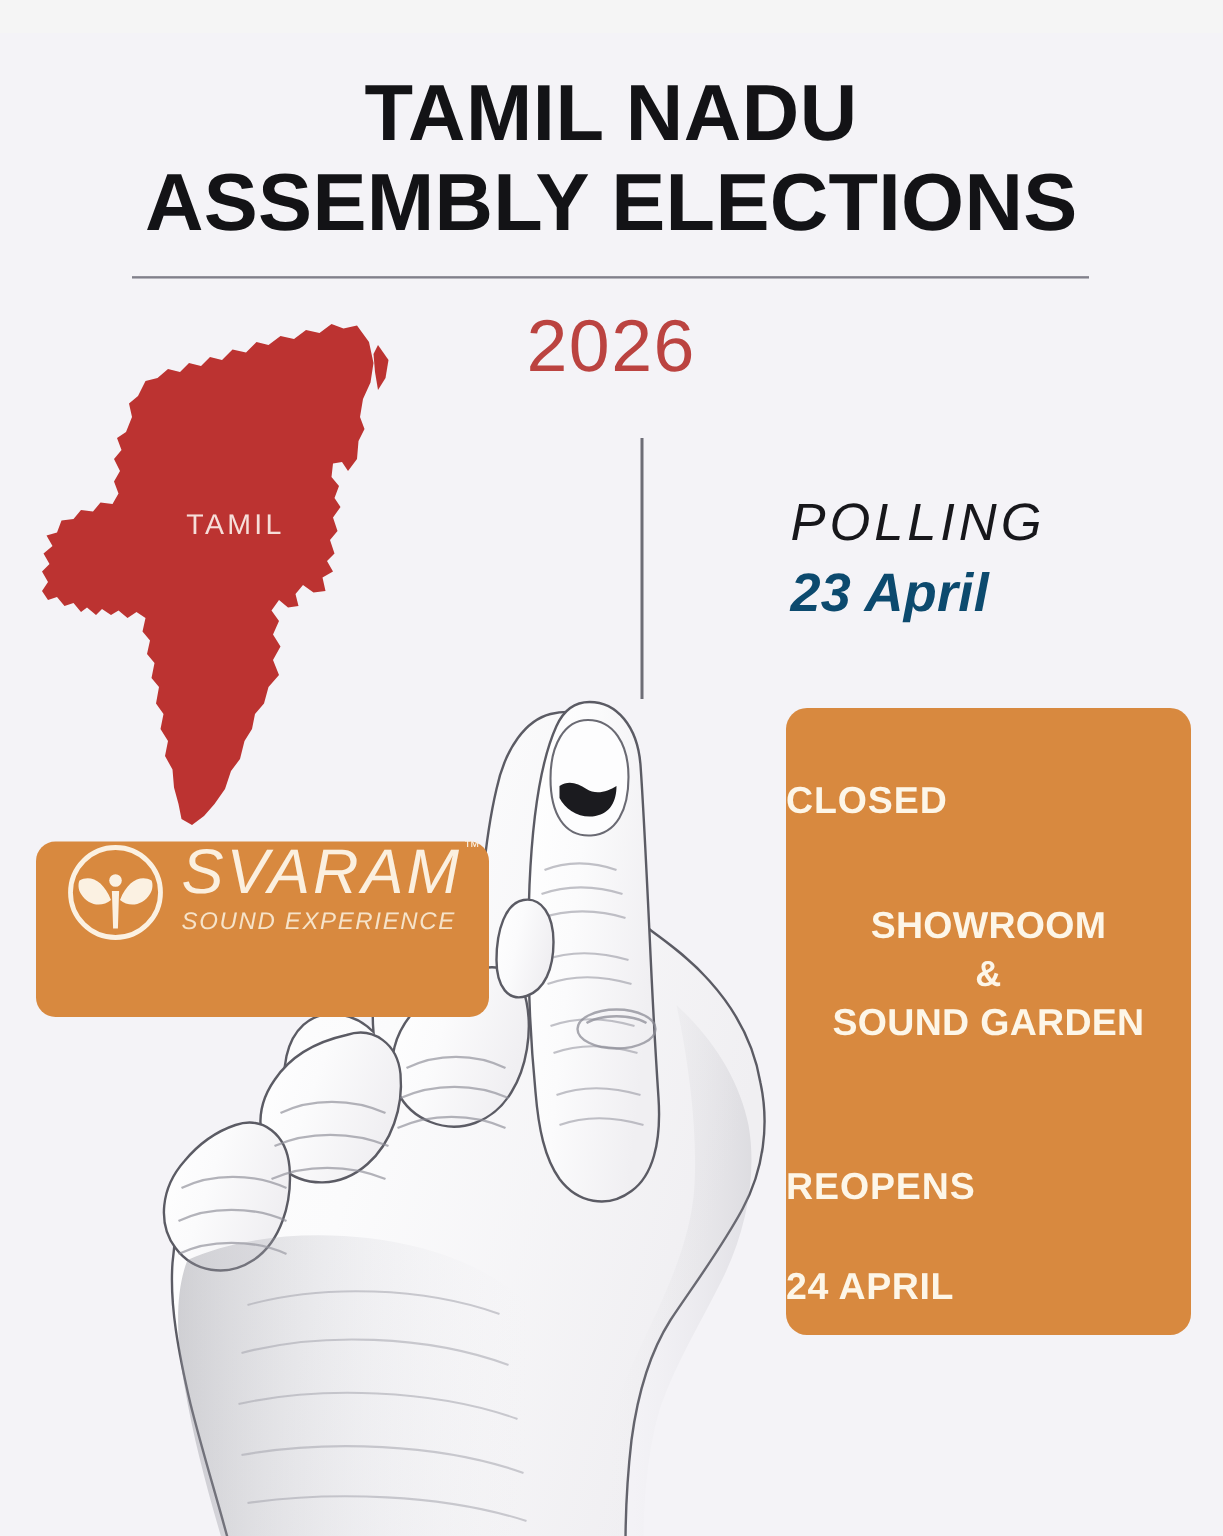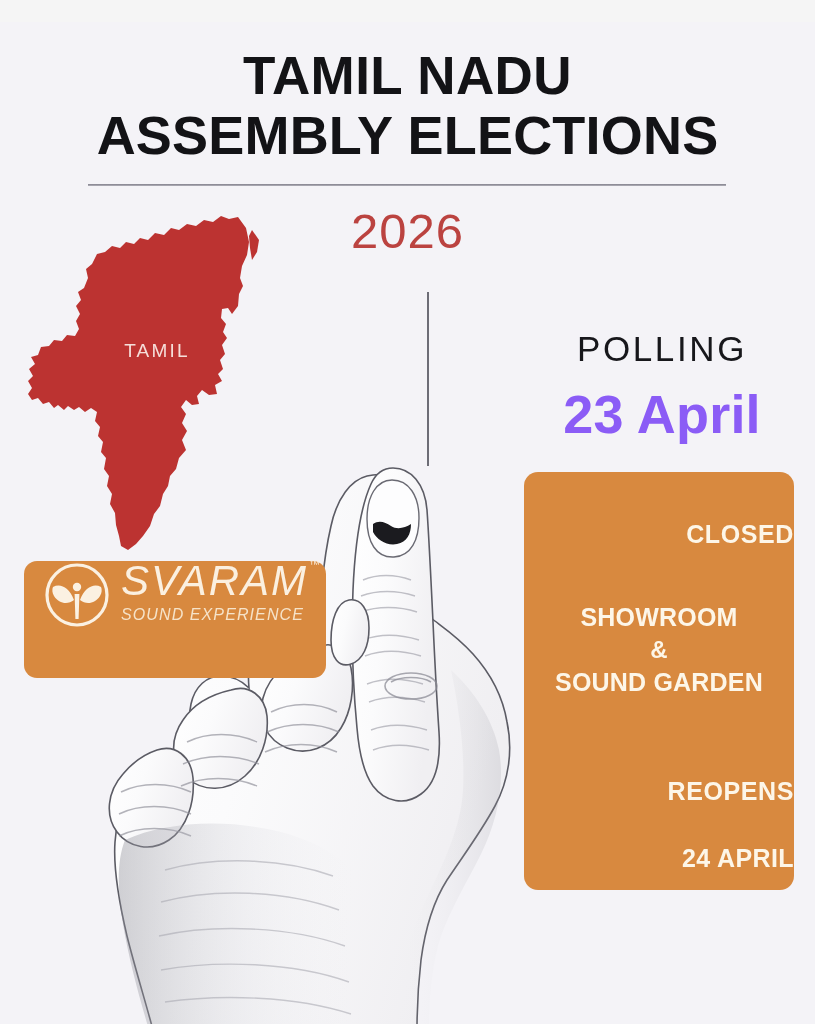--- a/index.html
+++ b/index.html
@@ -120,54 +120,55 @@
     z-index: 4;
   }
   .hand svg { display: block; width: 100%; height: 100%; }
 
   
   .polling-block {
     position: absolute;
     left: 527px;
     top: 330px;
     width: 270px;
-    text-align: center;
+    text-align: left;
     z-index: 7;
+    font-style: italic;
   }
   .polling-label {
     font-family: "Liberation Sans", sans-serif;
     font-weight: 400;
     font-size: 35px;
     letter-spacing: 2.6px;
     color: #17171b;
     line-height: 1.1;
   }
   .polling-date {
-    margin-top: 16px;
+    margin-top: 6px;
     font-family: "Liberation Sans", sans-serif;
     font-weight: 700;
-    font-size: 54px;
+    font-size: 36px;
     letter-spacing: 0.2px;
-    color: #8b5cf6;
+    color: #0c4a6e;
     line-height: 1.1;
   }
 
   
   .notice-card {
     position: absolute;
     left: 524px;
     top: 472px;
     width: 270px;
     height: 418px;
     background: #d8893f;
     border-radius: 14px;
     z-index: 7;
     display: flex;
     flex-direction: column;
-    align-items: flex-end;
+    align-items: flex-start;
     color: #fdf6e8;
     font-weight: 700;
   }
   .notice-closed {
     margin-top: 48px;
     font-size: 25px;
     letter-spacing: 0.6px;
   }
   .notice-what {
     margin-top: 52px;

